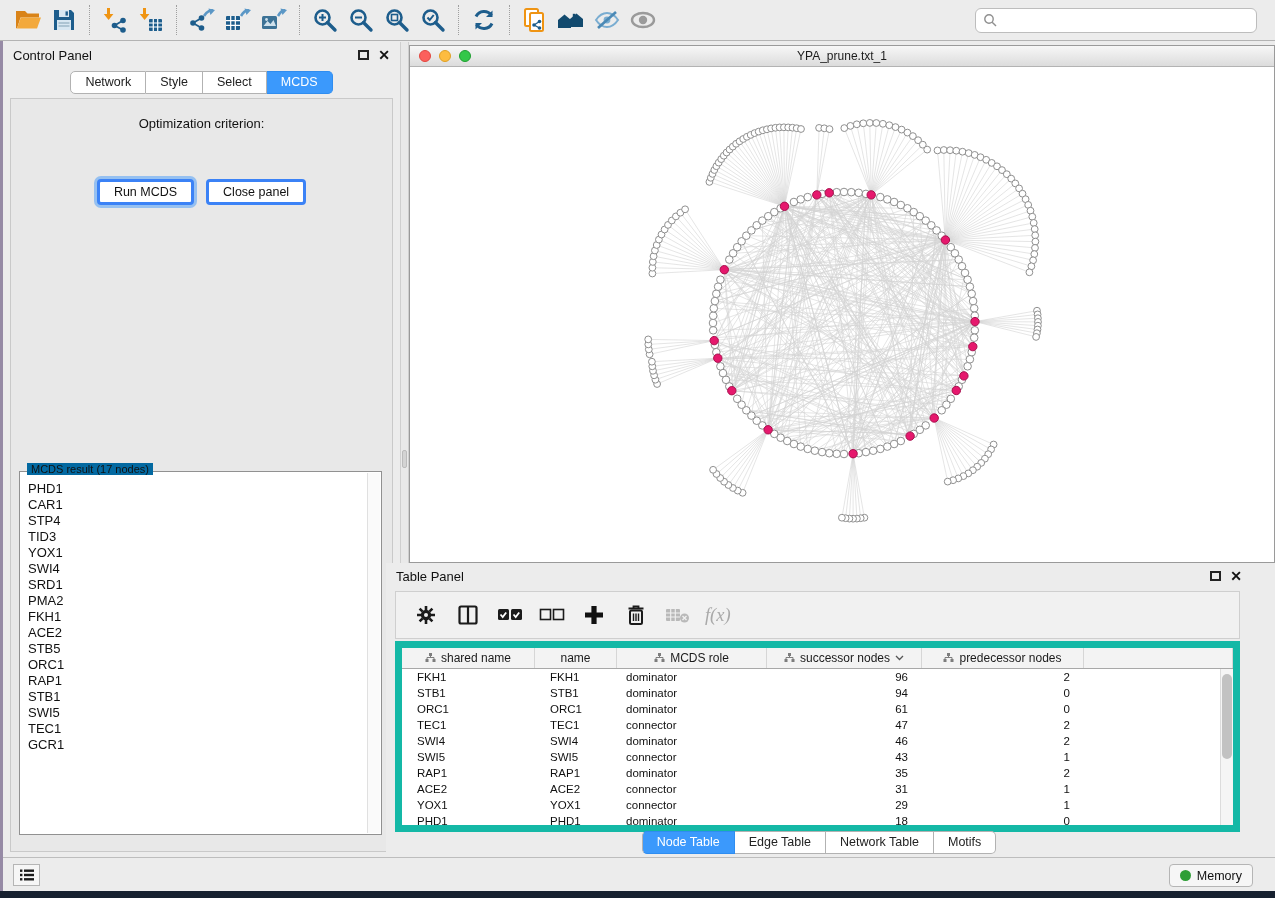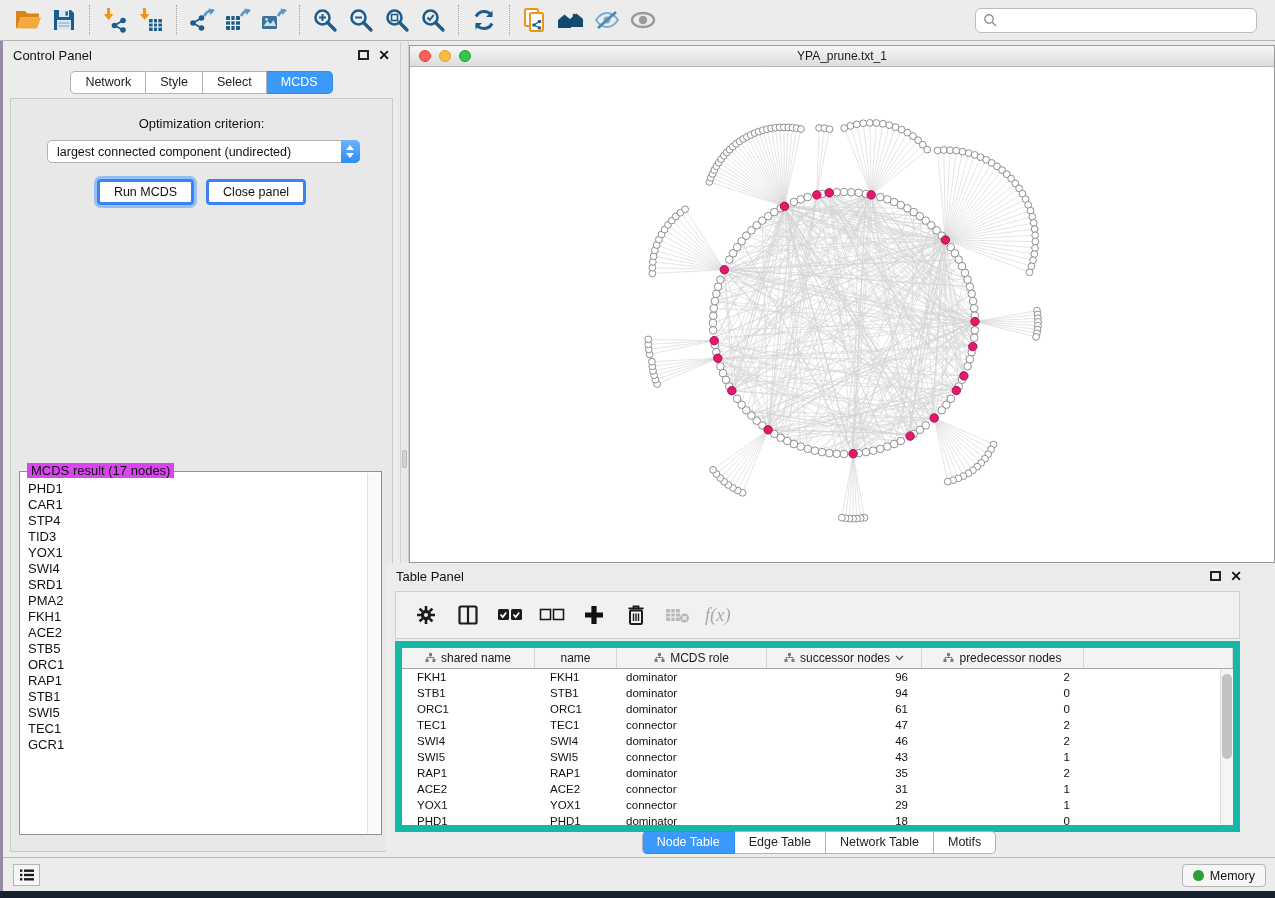--- a/index.html
+++ b/index.html
@@ -43,21 +43,21 @@
   .dd-step:before { content:""; position:absolute; left:5px; top:5px; border-left:4px solid transparent;
                     border-right:4px solid transparent; border-bottom:5px solid #fff; }
   .dd-step:after { content:""; position:absolute; left:5px; bottom:5px; border-left:4px solid transparent;
                    border-right:4px solid transparent; border-top:5px solid #fff; }
   .cp-buttons { position:absolute; top:80px; width:100%; display:flex; justify-content:center; gap:12px; }
   .btn { background:#fff; border:3px solid #3b82f6; border-radius:4px; font-size:12.5px; color:#111;
          padding:3px 14px; font-family:"Liberation Sans",sans-serif; }
   .btn-focus { box-shadow:0 0 0 3px rgba(80,158,248,.55); }
 
   .result-group { position:absolute; left:8px; right:10px; top:372px; bottom:16px; border:1px solid #919191; background:#fff; }
-  .result-legend { position:absolute; top:-9px; left:7px; background:#d946ef; padding:0 4px; font-size:13px; color:#111; }
+  .result-legend { position:absolute; top:-9px; left:7px; background:#0369a1; padding:0 4px; font-size:11px; color:#111; }
   .result-list { position:absolute; left:1px; top:3px; bottom:1px; right:14px; overflow:hidden; padding:6px 0 0 7px; }
   .mcds-item { font-size:13px; line-height:16px; color:#111; }
   .result-scroll { position:absolute; right:1px; top:1px; bottom:1px; width:13px; background:#fafafa; border-left:1px solid #e0e0e0; }
 
   
   .vsplit { position:absolute; left:400px; top:42px; width:9px; height:815px; background:#e9e9e9;
             border-left:1px solid #cfcfcf; border-right:1px solid #cfcfcf; }
   .vsplit-handle { position:absolute; left:1px; top:408px; width:5px; height:18px; background:#d3d3d3;
                    border:1px solid #bbb; border-radius:2px; }
 
@@ -88,21 +88,21 @@
   .td-role { padding-left:9px; }
   .td-num { text-align:right; padding-right:14px; }
   .tbl-scroll { position:absolute; right:0; top:21px; bottom:0; width:13px; background:#f5f5f5; border-left:1px solid #dcdcdc; }
   .tbl-thumb { position:absolute; left:1px; right:1px; top:5px; height:85px; background:#c2c2c2; border-radius:6px; }
   .tp-tabs { position:absolute; left:0; bottom:3px; width:100%; display:flex; justify-content:center; }
 
   
   .statusbar { position:absolute; left:0; top:857px; width:1275px; height:34px; background:#ececec; border-top:1px solid #bdbdbd; }
   .sb-left-btn { position:absolute; left:13px; top:6px; width:27px; height:22px; background:#f6f6f6;
                  border:1px solid #b5b5b5; display:flex; align-items:center; justify-content:center; }
-  .memory-btn { position:absolute; right:9px; top:6px; height:23px; background:#f6f6f6; border:1px solid #b5b5b5;
+  .memory-btn { position:absolute; right:22px; top:6px; height:23px; background:#f6f6f6; border:1px solid #b5b5b5;
                 border-radius:4px; display:flex; align-items:center; gap:6px; padding:0 10px; font-size:12.5px; color:#111; }
   .mem-dot { width:11px; height:11px; border-radius:50%; background:#2e9e36; }
 </style>
 </head>
 <body>
 
 <div class="app">
 
   <div class="toolbar">
     <div class="tool">
@@ -254,24 +254,20 @@
       </span>
     </div>
     <div class="cp-tabs">
         <div class="seg">Network</div>
         <div class="seg">Style</div>
         <div class="seg">Select</div>
         <div class="seg seg-sel">MCDS</div>
       </div>
     <div class="cp-body">
       <div class="opt-label">Optimization criterion:</div>
-      <div class="dropdown">
-        <span class="dd-text">largest connected component (undirected)</span>
-        <span class="dd-step"></span>
-      </div>
       <div class="cp-buttons">
         <button class="btn btn-focus">Run MCDS</button>
         <button class="btn">Close panel</button>
       </div>
       <div class="result-group">
         <div class="result-legend">MCDS result (17 nodes)</div>
         <div class="result-list">
             <div class="mcds-item">PHD1</div>
             <div class="mcds-item">CAR1</div>
             <div class="mcds-item">STP4</div>

